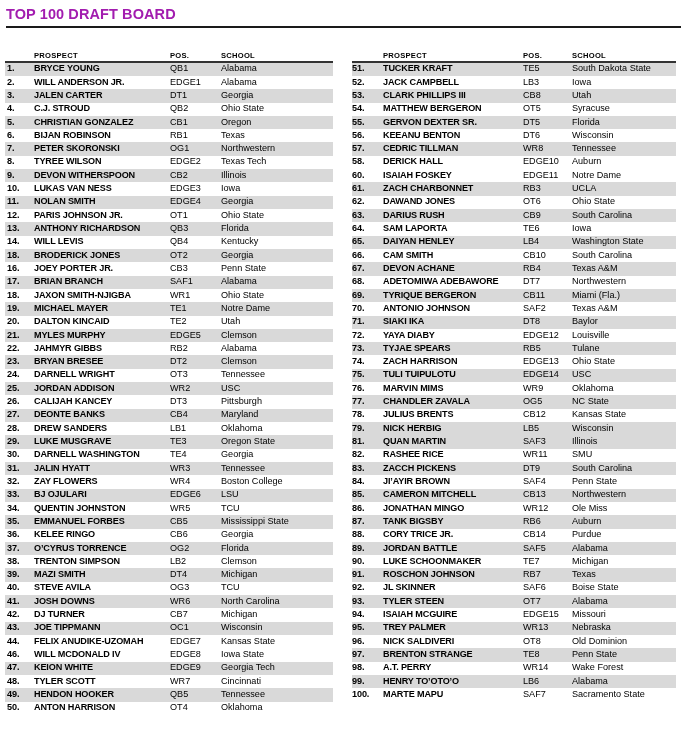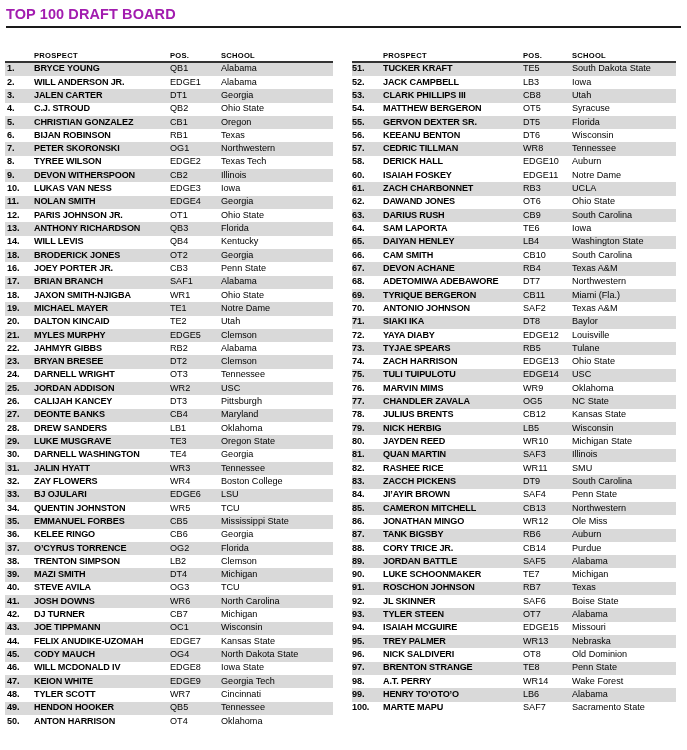--- a/index.html
+++ b/index.html
@@ -396,26 +396,20 @@
             <span class="cell c-name">JOE TIPPMANN</span>
             <span class="cell c-pos">OC1</span>
             <span class="cell c-school">Wisconsin</span>
           </div>
           <div class="row">
             <span class="cell c-rank">44.</span>
             <span class="cell c-name">FELIX ANUDIKE-UZOMAH</span>
             <span class="cell c-pos">EDGE7</span>
             <span class="cell c-school">Kansas State</span>
           </div>
-          <div class="row shaded">
-            <span class="cell c-rank">45.</span>
-            <span class="cell c-name">CODY MAUCH</span>
-            <span class="cell c-pos">OG4</span>
-            <span class="cell c-school">North Dakota State</span>
-          </div>
           <div class="row">
             <span class="cell c-rank">46.</span>
             <span class="cell c-name">WILL MCDONALD IV</span>
             <span class="cell c-pos">EDGE8</span>
             <span class="cell c-school">Iowa State</span>
           </div>
           <div class="row shaded">
             <span class="cell c-rank">47.</span>
             <span class="cell c-name">KEION WHITE</span>
             <span class="cell c-pos">EDGE9</span>
@@ -613,26 +607,20 @@
             <span class="cell c-name">JULIUS BRENTS</span>
             <span class="cell c-pos">CB12</span>
             <span class="cell c-school">Kansas State</span>
           </div>
           <div class="row shaded">
             <span class="cell c-rank">79.</span>
             <span class="cell c-name">NICK HERBIG</span>
             <span class="cell c-pos">LB5</span>
             <span class="cell c-school">Wisconsin</span>
           </div>
-          <div class="row">
-            <span class="cell c-rank">80.</span>
-            <span class="cell c-name">JAYDEN REED</span>
-            <span class="cell c-pos">WR10</span>
-            <span class="cell c-school">Michigan State</span>
-          </div>
           <div class="row shaded">
             <span class="cell c-rank">81.</span>
             <span class="cell c-name">QUAN MARTIN</span>
             <span class="cell c-pos">SAF3</span>
             <span class="cell c-school">Illinois</span>
           </div>
           <div class="row">
             <span class="cell c-rank">82.</span>
             <span class="cell c-name">RASHEE RICE</span>
             <span class="cell c-pos">WR11</span>

